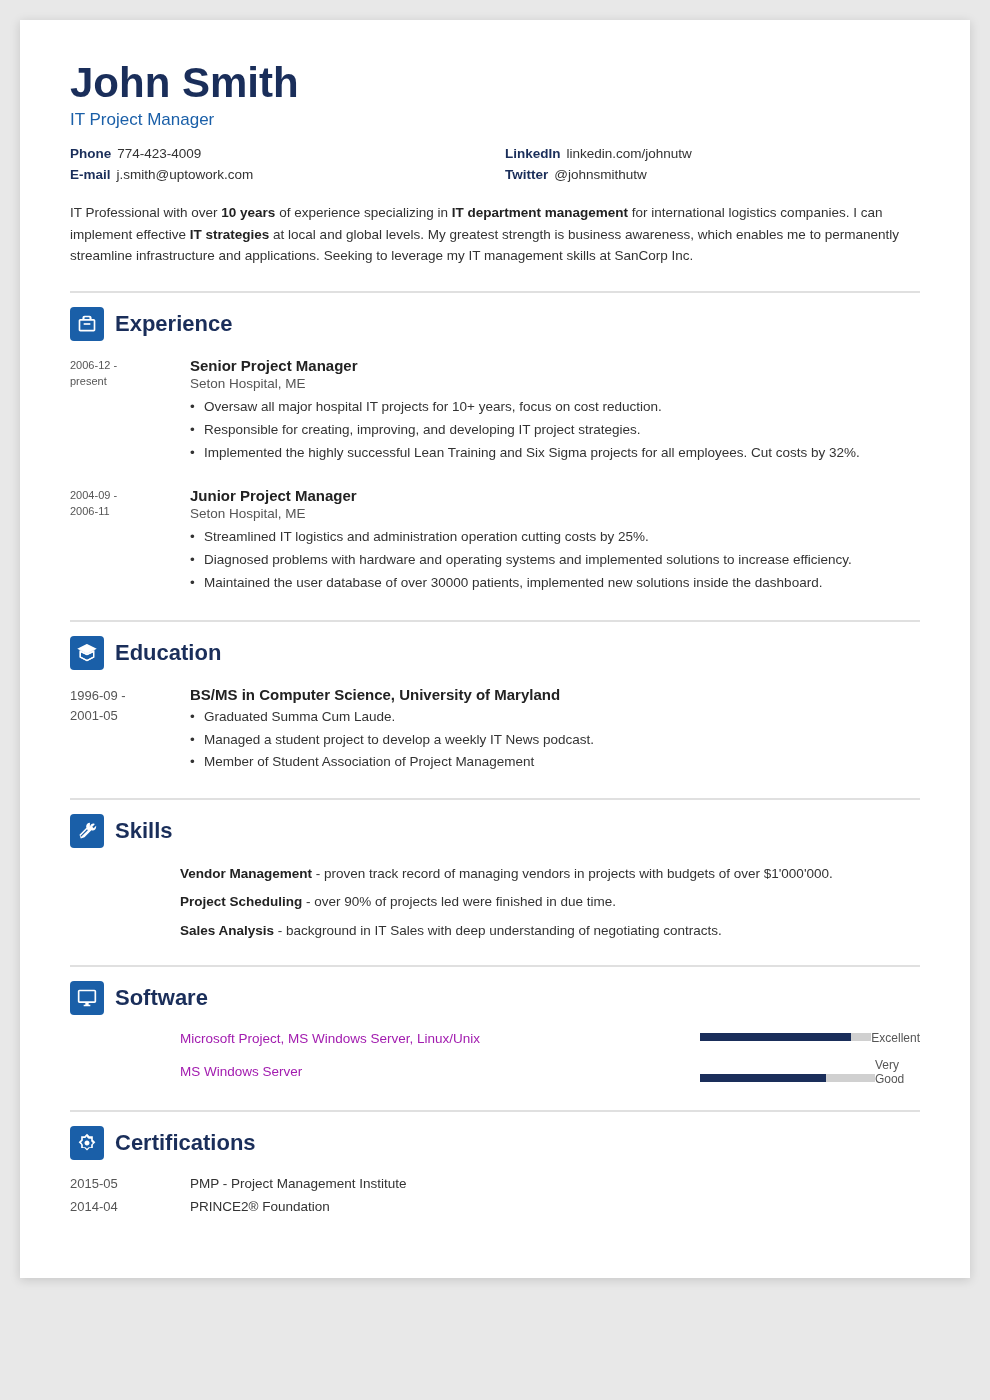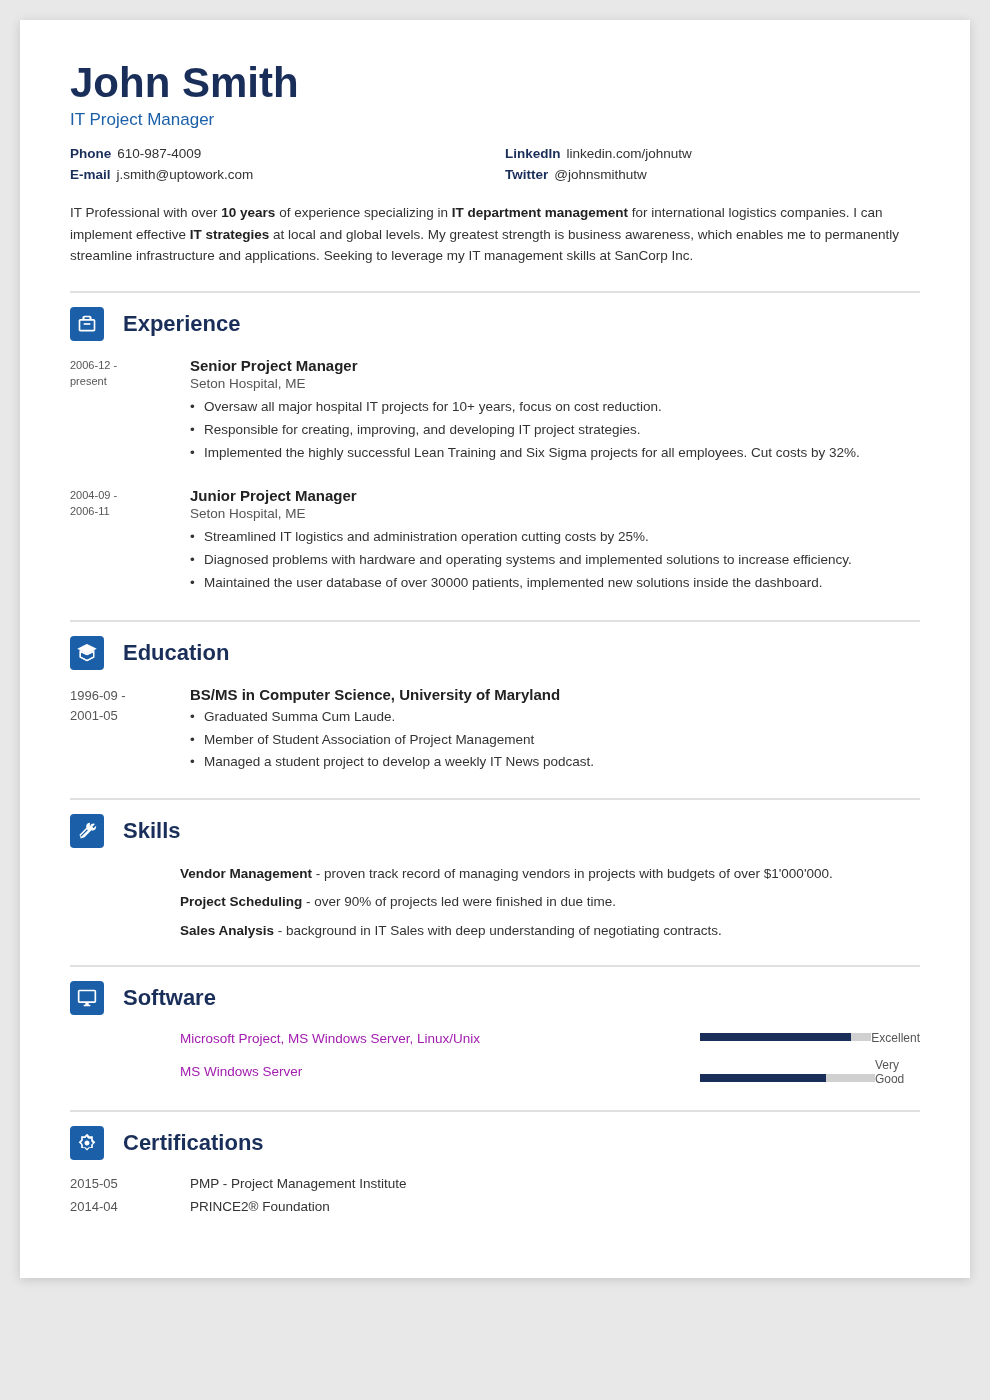--- a/index.html
+++ b/index.html
@@ -52,21 +52,21 @@
     .summary strong {
       font-weight: 700;
       color: #222;
     }
     .section {
       margin-bottom: 24px;
     }
     .section-header {
       display: flex;
       align-items: center;
-      gap: 19px;
+      gap: 11px;
       margin-bottom: 16px;
       border-top: 2px solid #e0e0e0;
       padding-top: 14px;
     }
     .section-icon {
       width: 34px;
       height: 34px;
       background: #1a5fa8;
       border-radius: 4px;
       display: flex;
@@ -224,21 +224,21 @@
 <body>
 
 <div class="resume">
 
   <div class="header">
     <div class="header-name">John Smith</div>
     <div class="header-title">IT Project Manager</div>
 
     <div class="contact-grid">
       <div class="contact-item">
-        <strong>Phone</strong><span>610-987-4009</span>
+        <strong>Phone</strong><span>774-423-4009</span>
       </div>
       <div class="contact-item">
         <strong>LinkedIn</strong><span>linkedin.com/johnutw</span>
       </div>
       <div class="contact-item">
         <strong>E-mail</strong><span>j.smith@uptowork.com</span>
       </div>
       <div class="contact-item">
         <strong>Twitter</strong><span>@johnsmithutw</span>
       </div>
@@ -299,22 +299,22 @@
       </div>
       <span class="section-title">Education</span>
     </div>
 
     <div class="edu-entry">
       <div class="edu-dates">1996-09 -<br>2001-05</div>
       <div>
         <div class="edu-degree">BS/MS in Computer Science, University of Maryland</div>
         <ul class="edu-bullets">
           <li>Graduated Summa Cum Laude.</li>
+          <li>Managed a student project to develop a weekly IT News podcast.</li>
           <li>Member of Student Association of Project Management</li>
-          <li>Managed a student project to develop a weekly IT News podcast.</li>
         </ul>
       </div>
     </div>
   </div>
 
   <div class="section">
     <div class="section-header">
       <div class="section-icon">
         <svg width="20" height="20" viewBox="0 0 24 24">
           <path fill="white" d="M15.5 2C13 2 11 4 11 6.5c0 .6.1 1.2.3 1.7L3 16.5 4.5 21l4.5-1.5 8.3-8.3c.5.2 1.1.3 1.7.3C21 11.5 23 9.5 23 7c0-.4 0-.8-.1-1.2l-2.9 2.9-1.7-1.7 2.9-2.9C20.8 3 20.4 3 20 3c-2.5 0-4.5 2-4.5 4.5M5 19l-1-1 8-8 1 1-8 8z"></path>

